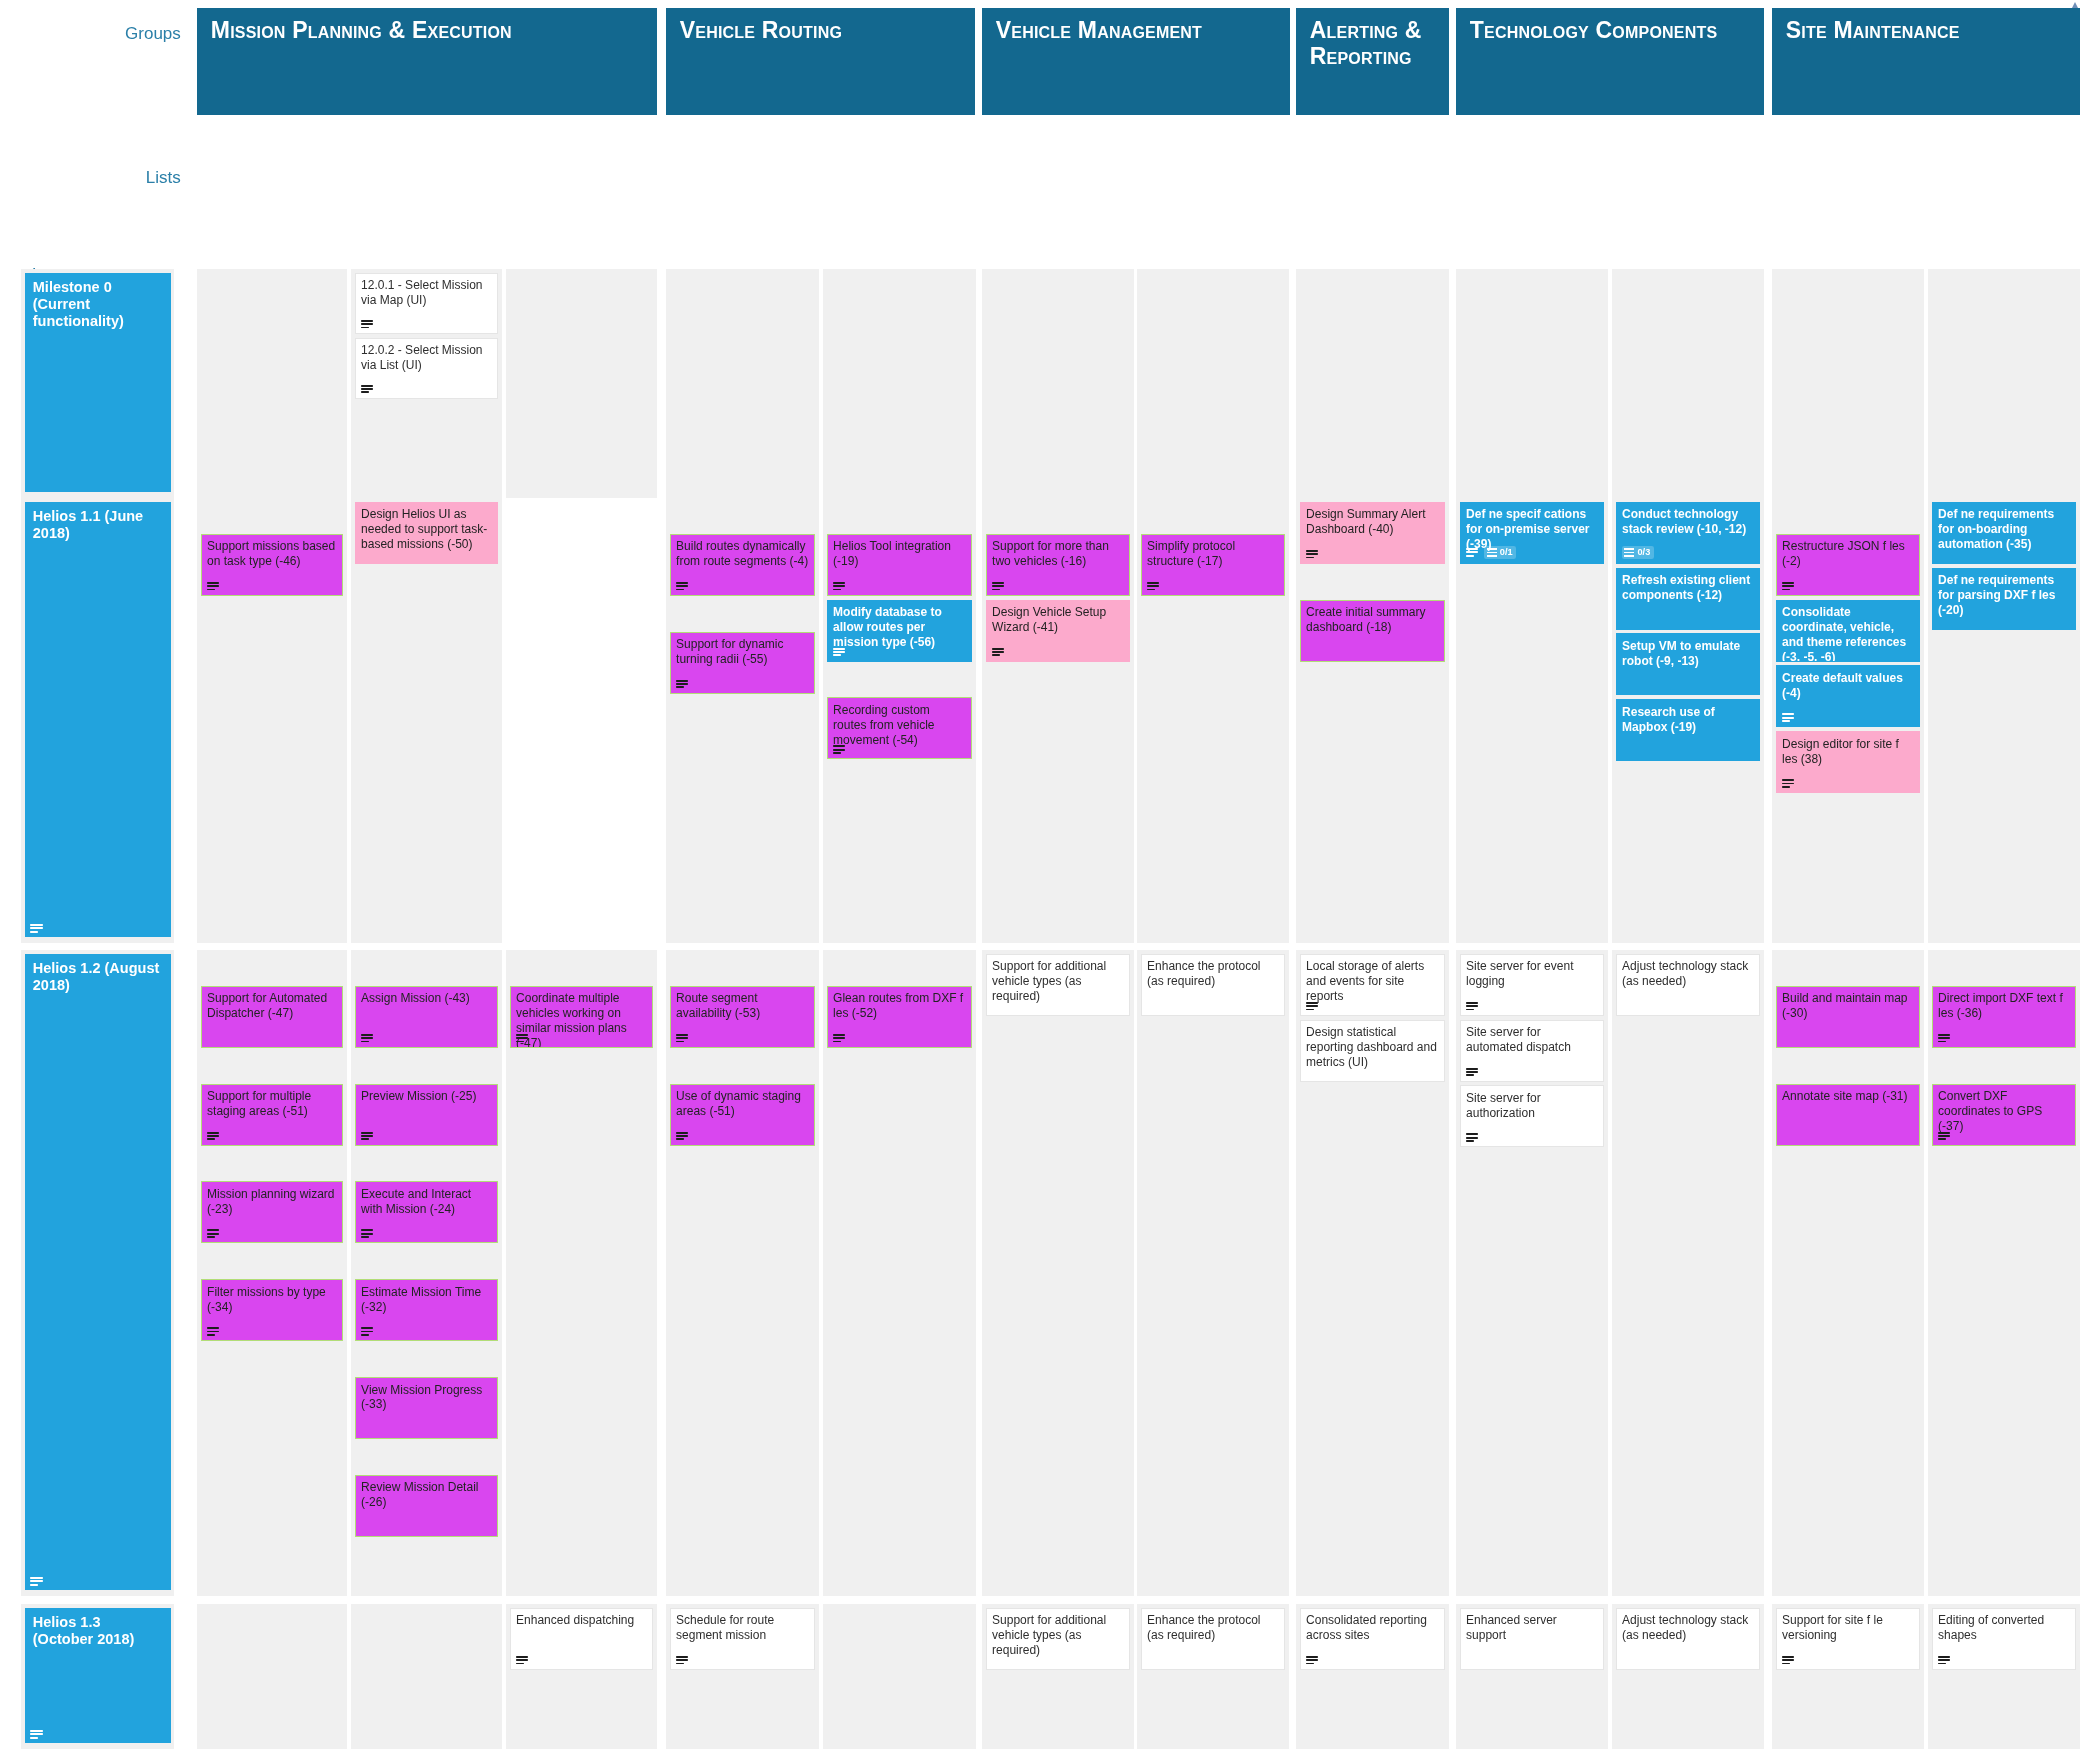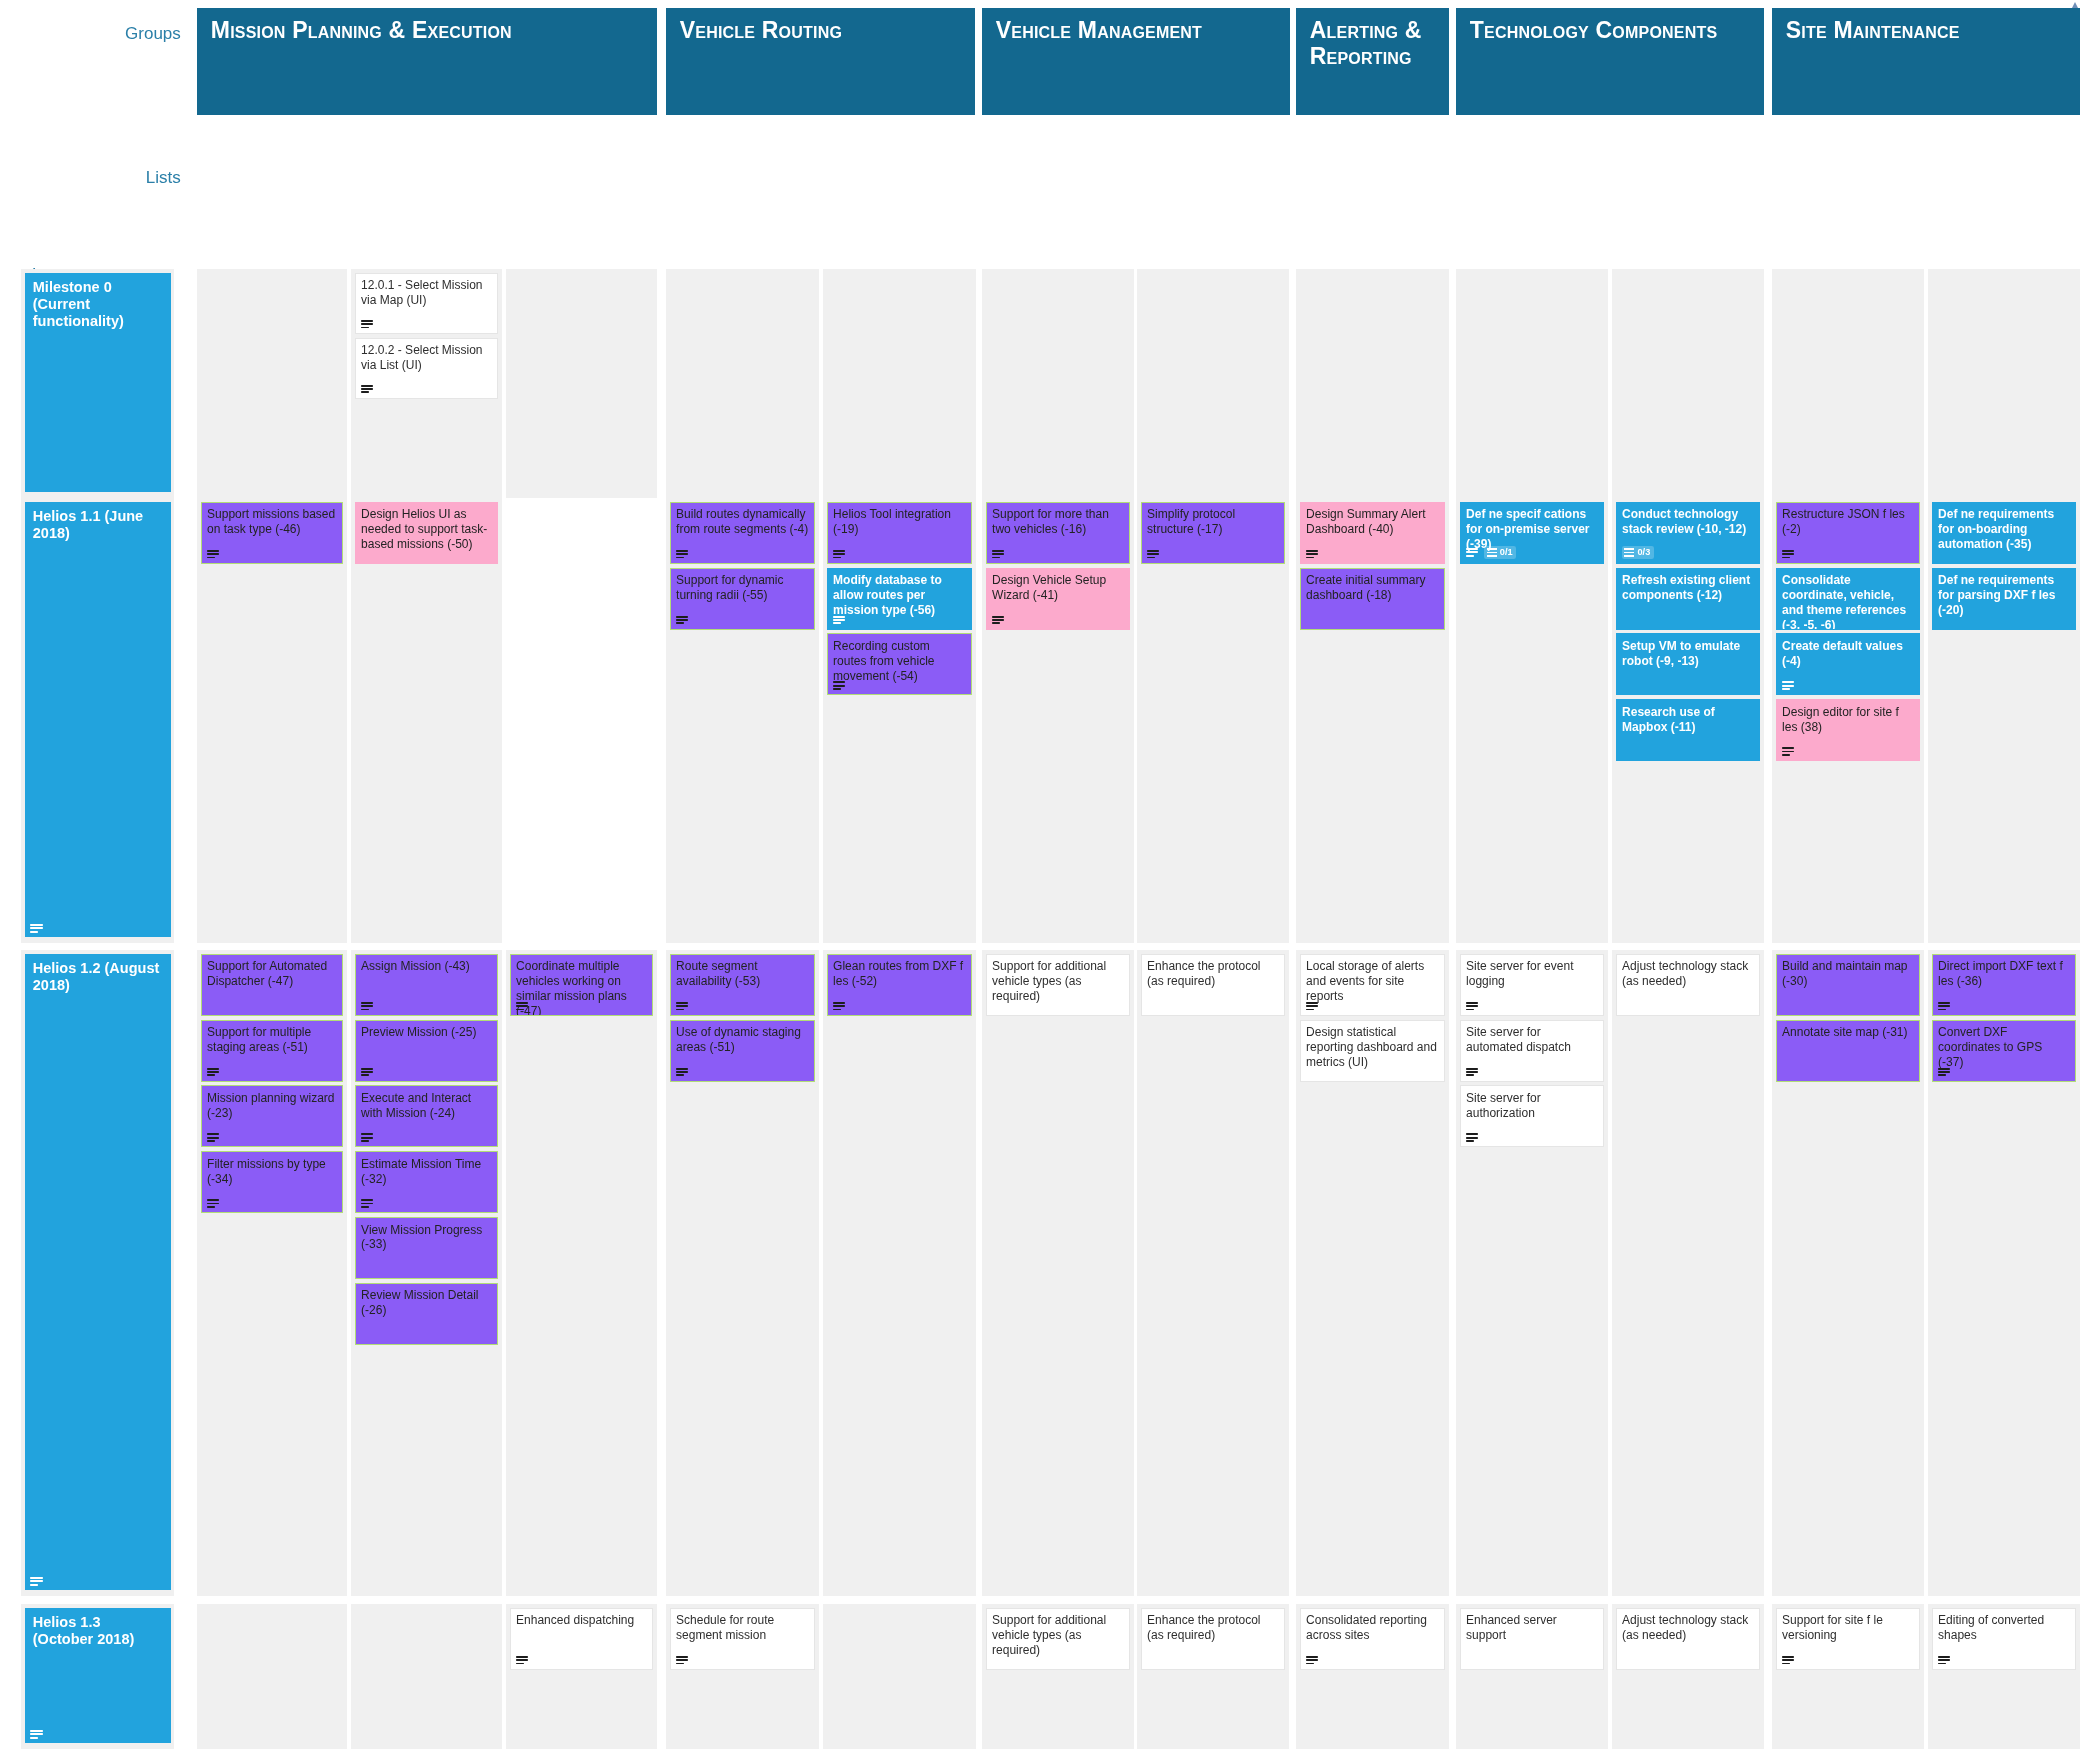--- a/index.html
+++ b/index.html
@@ -93,21 +93,21 @@
     position: relative;
     background: #ffffff;
     border: 0.8px solid #e2e2e2;
     font-size: 12px;
     line-height: 1.24;
     color: #2e2e2e;
     padding: 4.6px 5.3px 3.1px 5.3px;
     overflow: hidden;
     flex: 0 0 auto;
   }
-  .story.green { background: #8b5cf6; border-color: #b2dd77; color: #232323; }
+  .story.green { background: #d946ef; border-color: #b2dd77; color: #232323; margin-top: 32px; }
   .story.pink  { background: #fcaacc; border-color: #fcaacc; color: #232323; }
   .story.blue  { background: #22a3dd; border-color: #22a3dd; color: #ffffff;
                  font-weight: bold; }
   .story.white { background: #ffffff; border-color: #e5e5e5; }
 
   
   .badges {
     position: absolute;
     left: 5.3px; bottom: 3.8px;
     display: flex;
@@ -470,21 +470,21 @@
           </span>
         </div>
       </div>
       <div class="story blue" style="height: 62px;">
         <div>Refresh existing client components (-12)</div>
       </div>
       <div class="story blue" style="height: 62px;">
         <div>Setup VM to emulate robot (-9, -13)</div>
       </div>
       <div class="story blue" style="height: 62px;">
-        <div>Research use of Mapbox (-11)</div>
+        <div>Research use of Mapbox (-19)</div>
       </div>
     </div>
     <div class="cell" style="position: absolute; left: 1772px; top: 498px; width: 152px; height: 445px;">
       <div class="story green" style="height: 62px;">
         <div>Restructure JSON f les (-2)</div>
         <div class="badges">
           <span class="desc-icon">
             <span></span>
             <span></span>
             <span></span>

